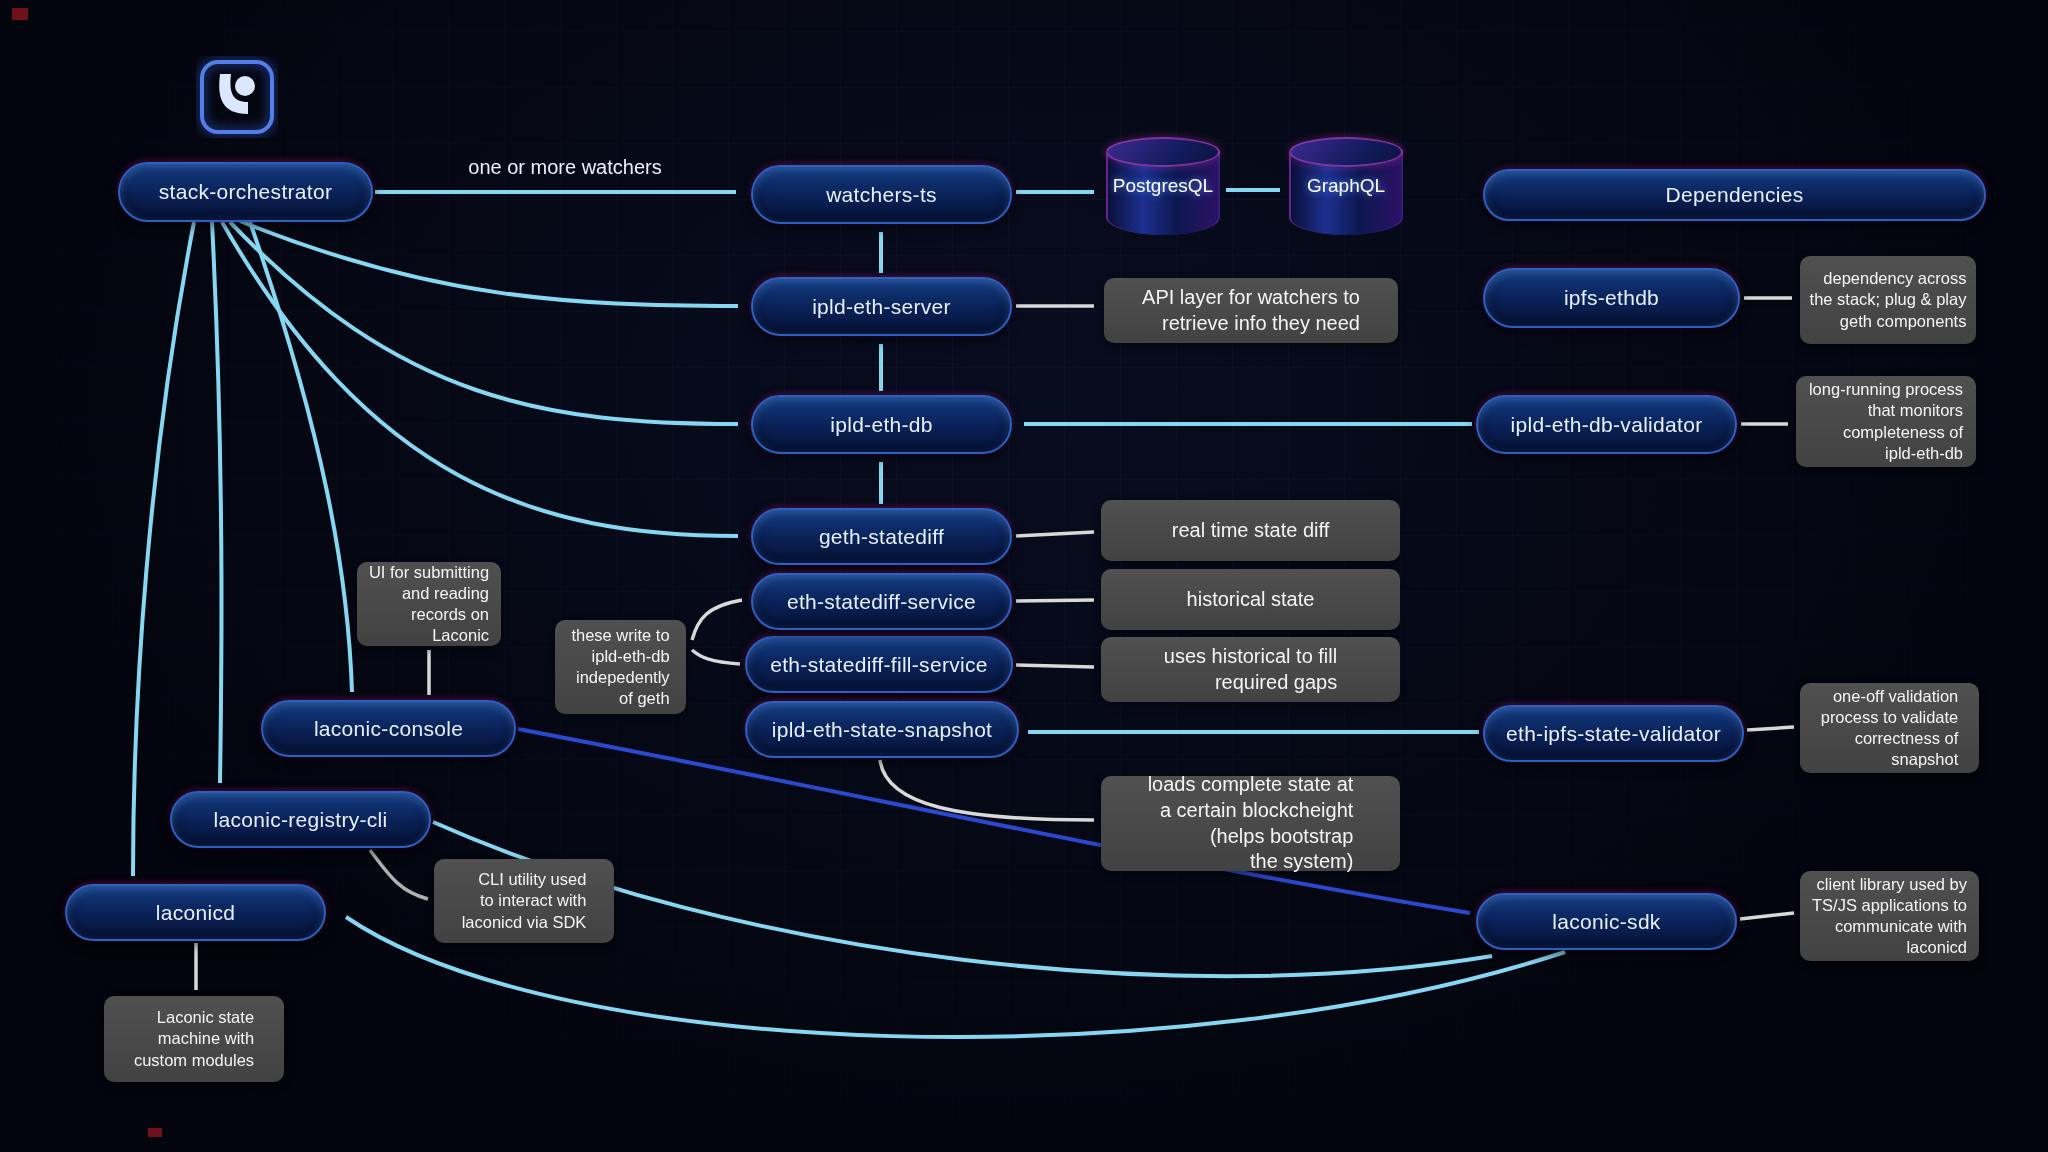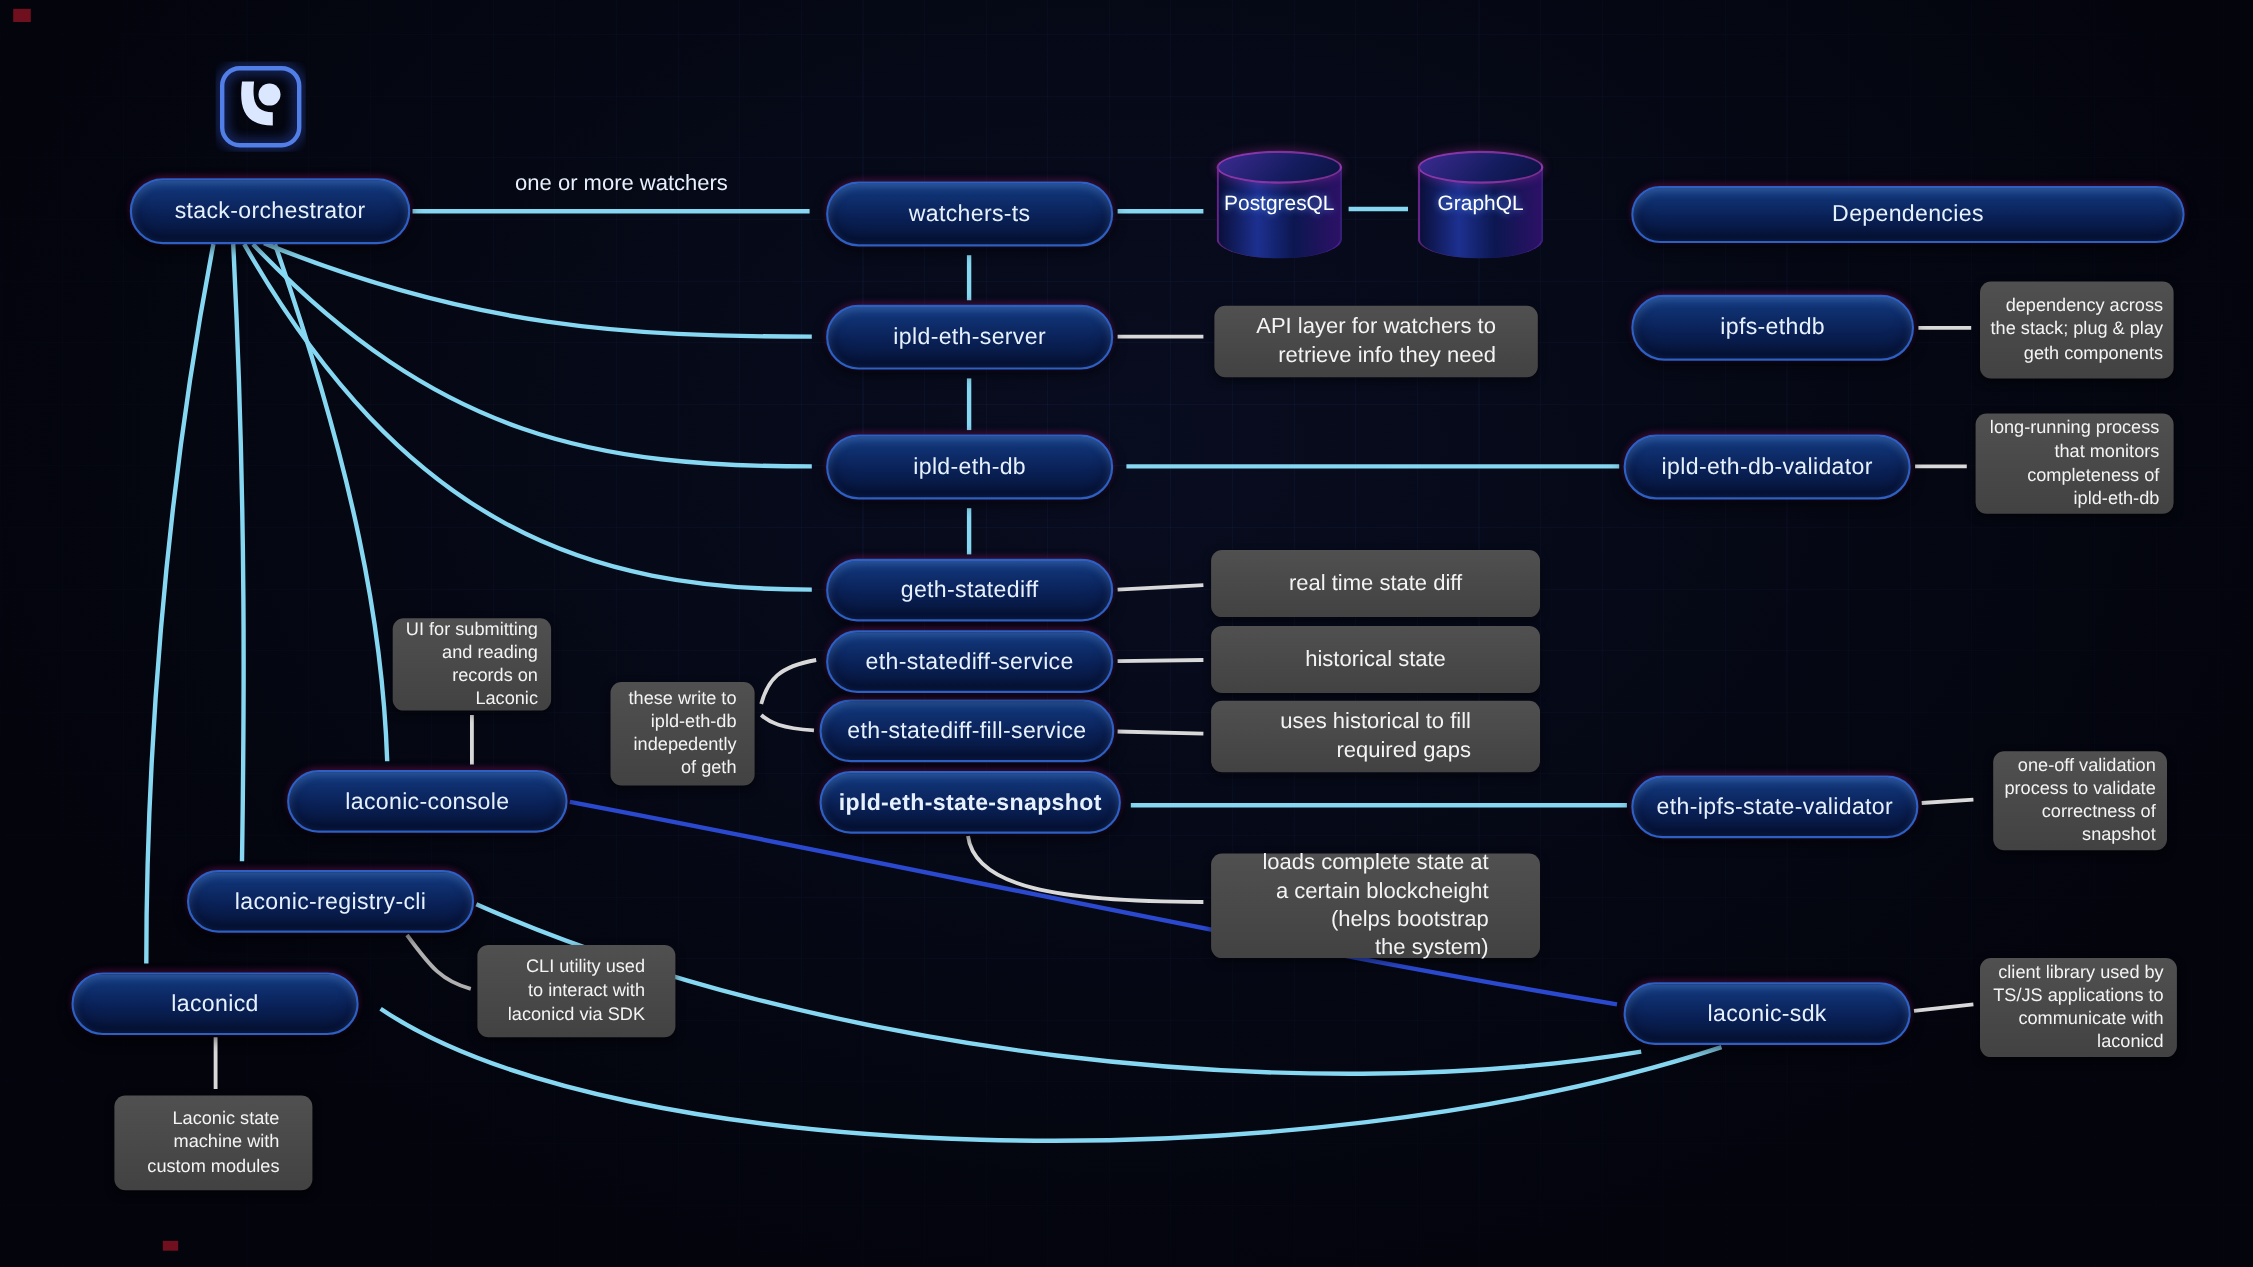--- a/index.html
+++ b/index.html
@@ -132,21 +132,21 @@
     </div>
   <div class="node" style="left:751px;top:508px;width:261px;height:57px;">
       <span>geth-statediff</span>
     </div>
   <div class="node" style="left:745px;top:636px;width:268px;height:57px;">
       <span>eth-statediff-fill-service</span>
     </div>
   <div class="node" style="left:751px;top:573px;width:261px;height:57px;">
       <span>eth-statediff-service</span>
     </div>
-  <div class="node" style="left:745px;top:701px;width:274px;height:57px;font-weight:bold;">
+  <div class="node" style="left:745px;top:701px;width:274px;height:57px;">
       <span>ipld-eth-state-snapshot</span>
     </div>
   <div class="node" style="left:1483px;top:705px;width:261px;height:57px;">
       <span>eth-ipfs-state-validator</span>
     </div>
   <div class="node" style="left:261px;top:700px;width:255px;height:57px;">
       <span>laconic-console</span>
     </div>
   <div class="node" style="left:170px;top:791px;width:261px;height:57px;">
       <span>laconic-registry-cli</span>
@@ -190,21 +190,21 @@
 and reading
 records on
 Laconic</div>
   <div class="note lg" style="left:1101px;top:776px;width:299px;height:95px;">loads complete state at
 a certain blockcheight
 (helps bootstrap
 the system)</div>
   <div class="note" style="left:434px;top:859px;width:180px;height:84px;">CLI utility used
 to interact with
 laconicd via SDK</div>
-  <div class="note" style="left:1800px;top:683px;width:158px;height:90px;margin-left:12px;">one-off validation
+  <div class="note" style="left:1800px;top:683px;width:179px;height:90px;">one-off validation
 process to validate
 correctness of
 snapshot</div>
   <div class="note" style="left:1800px;top:871px;width:179px;height:90px;">client library used by
 TS/JS applications to
 communicate with
 laconicd</div>
   <div class="note" style="left:104px;top:996px;width:180px;height:86px;">Laconic state
 machine with
 custom modules</div>

